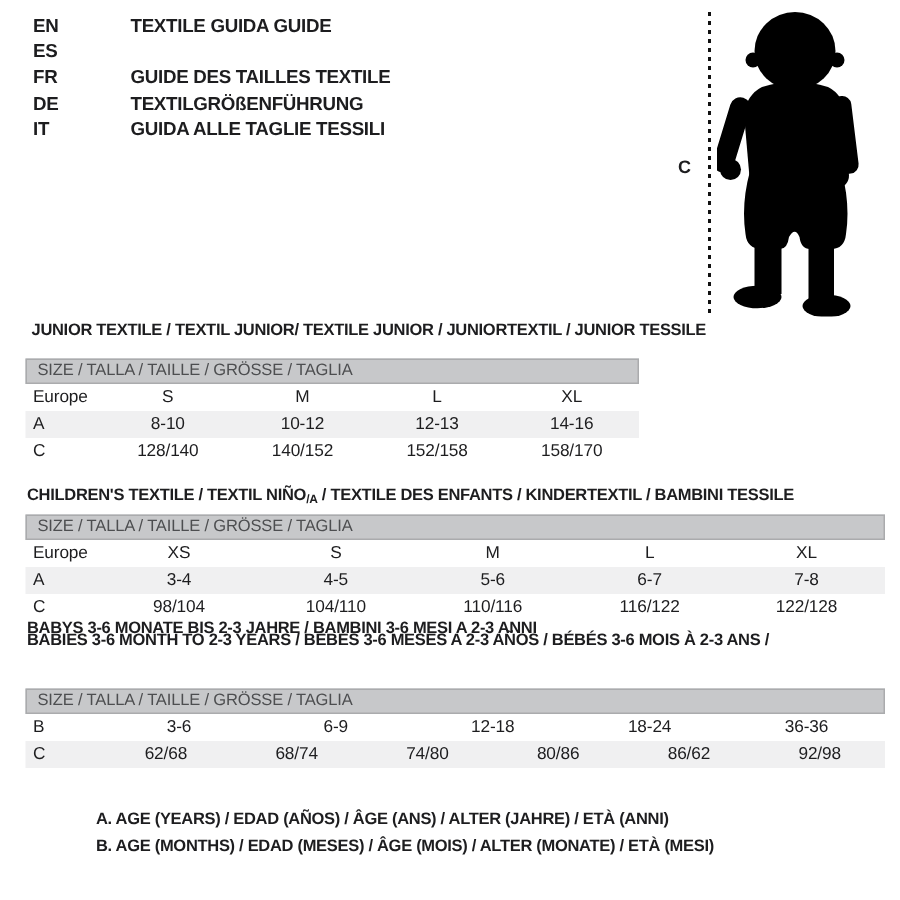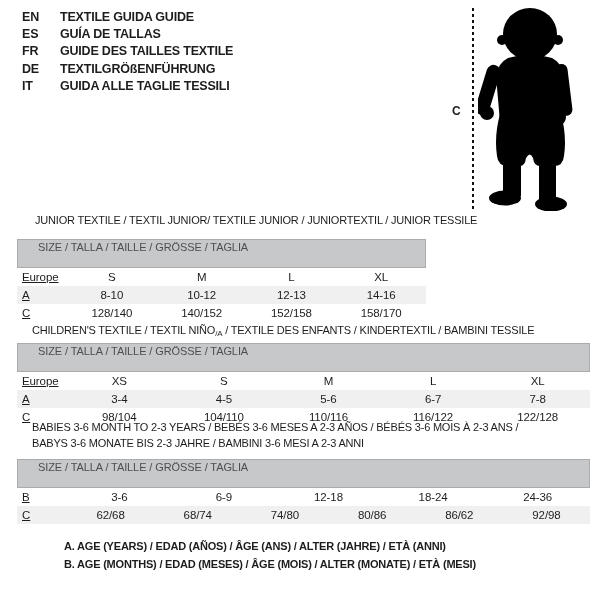--- a/index.html
+++ b/index.html
@@ -1,63 +1,62 @@
 <!DOCTYPE html>
 <html><head>
 <meta charset="utf-8">
 <style>
   * { margin:0; padding:0; box-sizing:border-box; }
   html,body { width:600px; height:600px; background:#ffffff; font-family:"Liberation Sans", sans-serif; color:#1d1d1f; overflow:hidden; }
   .abs { position:absolute; }
 
   
   .lang-block { left:22px; top:9px; }
-  .lang-row { display:flex; font-weight:bold; font-size:12.5px; line-height:17.2px; letter-spacing:-0.2px; }
+  .lang-row { display:flex; font-weight:bold; font-size:12.5px; line-height:17.2px; letter-spacing:-0.2px;gap:27px; }
   .lang-code { width:38px; }
 
   
   .dash-line { left:472px; top:8px; width:2px; height:202px;
     background:repeating-linear-gradient(to bottom, #111 0 3px, transparent 3px 6px); }
   .height-label { left:452px; top:104px; font-weight:bold; font-size:12px; }
   .baby-svg { left:478px; top:6px; }
 
   
-  .section-title { font-weight:normal; font-size:11px; letter-spacing:-0.2px; white-space:nowrap;margin-left:14px; }
+  .section-title { font-weight:bold; font-size:11px; letter-spacing:-0.2px; white-space:nowrap; }
   .sub { font-size:8px; vertical-align:-2px; }
-  .size-bar { background:#c7c8ca; border:1px solid #aaabad; height:29px; line-height:15px;
-    font-size:11px; color:#4d4e50; padding-left:20px; letter-spacing:-0.1px; }
+  .size-bar { background:#c7c8ca; border:1px solid #aaabad; height:17px; line-height:15px;
+    font-size:11px; color:#4d4e50; padding-left:7px; letter-spacing:-0.1px; }
   .tbl { }
   .row { display:flex; height:18px; line-height:18px; font-size:11.5px; letter-spacing:-0.1px; }
   .row.alt { background:#f0f0f1; }
-  .row .lbl { width:50px; padding-left:5px; text-align:left;text-decoration:underline; }
+  .row .lbl { width:50px; padding-left:5px; text-align:left; }
   .row .cell { flex:1; text-align:center; }
 
   .t1 { left:17px; top:239px; width:409px; }
   .t2 { left:17px; top:343px; width:573px; }
   .t3 { left:17px; top:459px; width:573px; }
   .title1 { left:21px; top:214px; }
   .title2 { left:18px; top:324px; }
   .title3a { left:18px; top:421px; }
-  .title3b { left:18px; top:437px;text-align:center; }
+  .title3b { left:18px; top:413px;text-align:center; }
 
   
   .footnotes { left:20px; top:538px;margin-left:44px; }
   .footnote { font-weight:bold; font-size:11px; line-height:17.5px; letter-spacing:-0.2px; white-space:nowrap; }
 </style>
 </head>
 <body>
 
 <div class="abs lang-block">
   <div class="lang-row">
     <span class="lang-code">EN</span>
     <span>TEXTILE GUIDA GUIDE</span>
   </div>
   <div class="lang-row">
     <span class="lang-code">ES</span>
-    <span>GUÍA DE TALLAS</span>
   </div>
   <div class="lang-row">
     <span class="lang-code">FR</span>
     <span>GUIDE DES TAILLES TEXTILE</span>
   </div>
   <div class="lang-row">
     <span class="lang-code">DE</span>
     <span>TEXTILGRÖßENFÜHRUNG</span>
   </div>
   <div class="lang-row">
@@ -145,21 +144,21 @@
 <div class="abs section-title title3a">BABIES 3-6 MONTH TO 2-3 YEARS / BEBÉS 3-6 MESES A 2-3 AÑOS / BÉBÉS 3-6 MOIS À 2-3 ANS /</div>
 <div class="abs section-title title3b">BABYS 3-6 MONATE BIS 2-3 JAHRE / BAMBINI 3-6 MESI A 2-3 ANNI</div>
 <div class="abs tbl t3">
   <div class="size-bar">SIZE / TALLA / TAILLE / GRÖSSE / TAGLIA</div>
   <div class="row">
     <span class="lbl">B</span>
     <span class="cell">3-6</span>
     <span class="cell">6-9</span>
     <span class="cell">12-18</span>
     <span class="cell">18-24</span>
-    <span class="cell">24-36</span>
+    <span class="cell">36-36</span>
   </div>
   <div class="row alt">
     <span class="lbl">C</span>
     <span class="cell">62/68</span>
     <span class="cell">68/74</span>
     <span class="cell">74/80</span>
     <span class="cell">80/86</span>
     <span class="cell">86/62</span>
     <span class="cell">92/98</span>
   </div>

